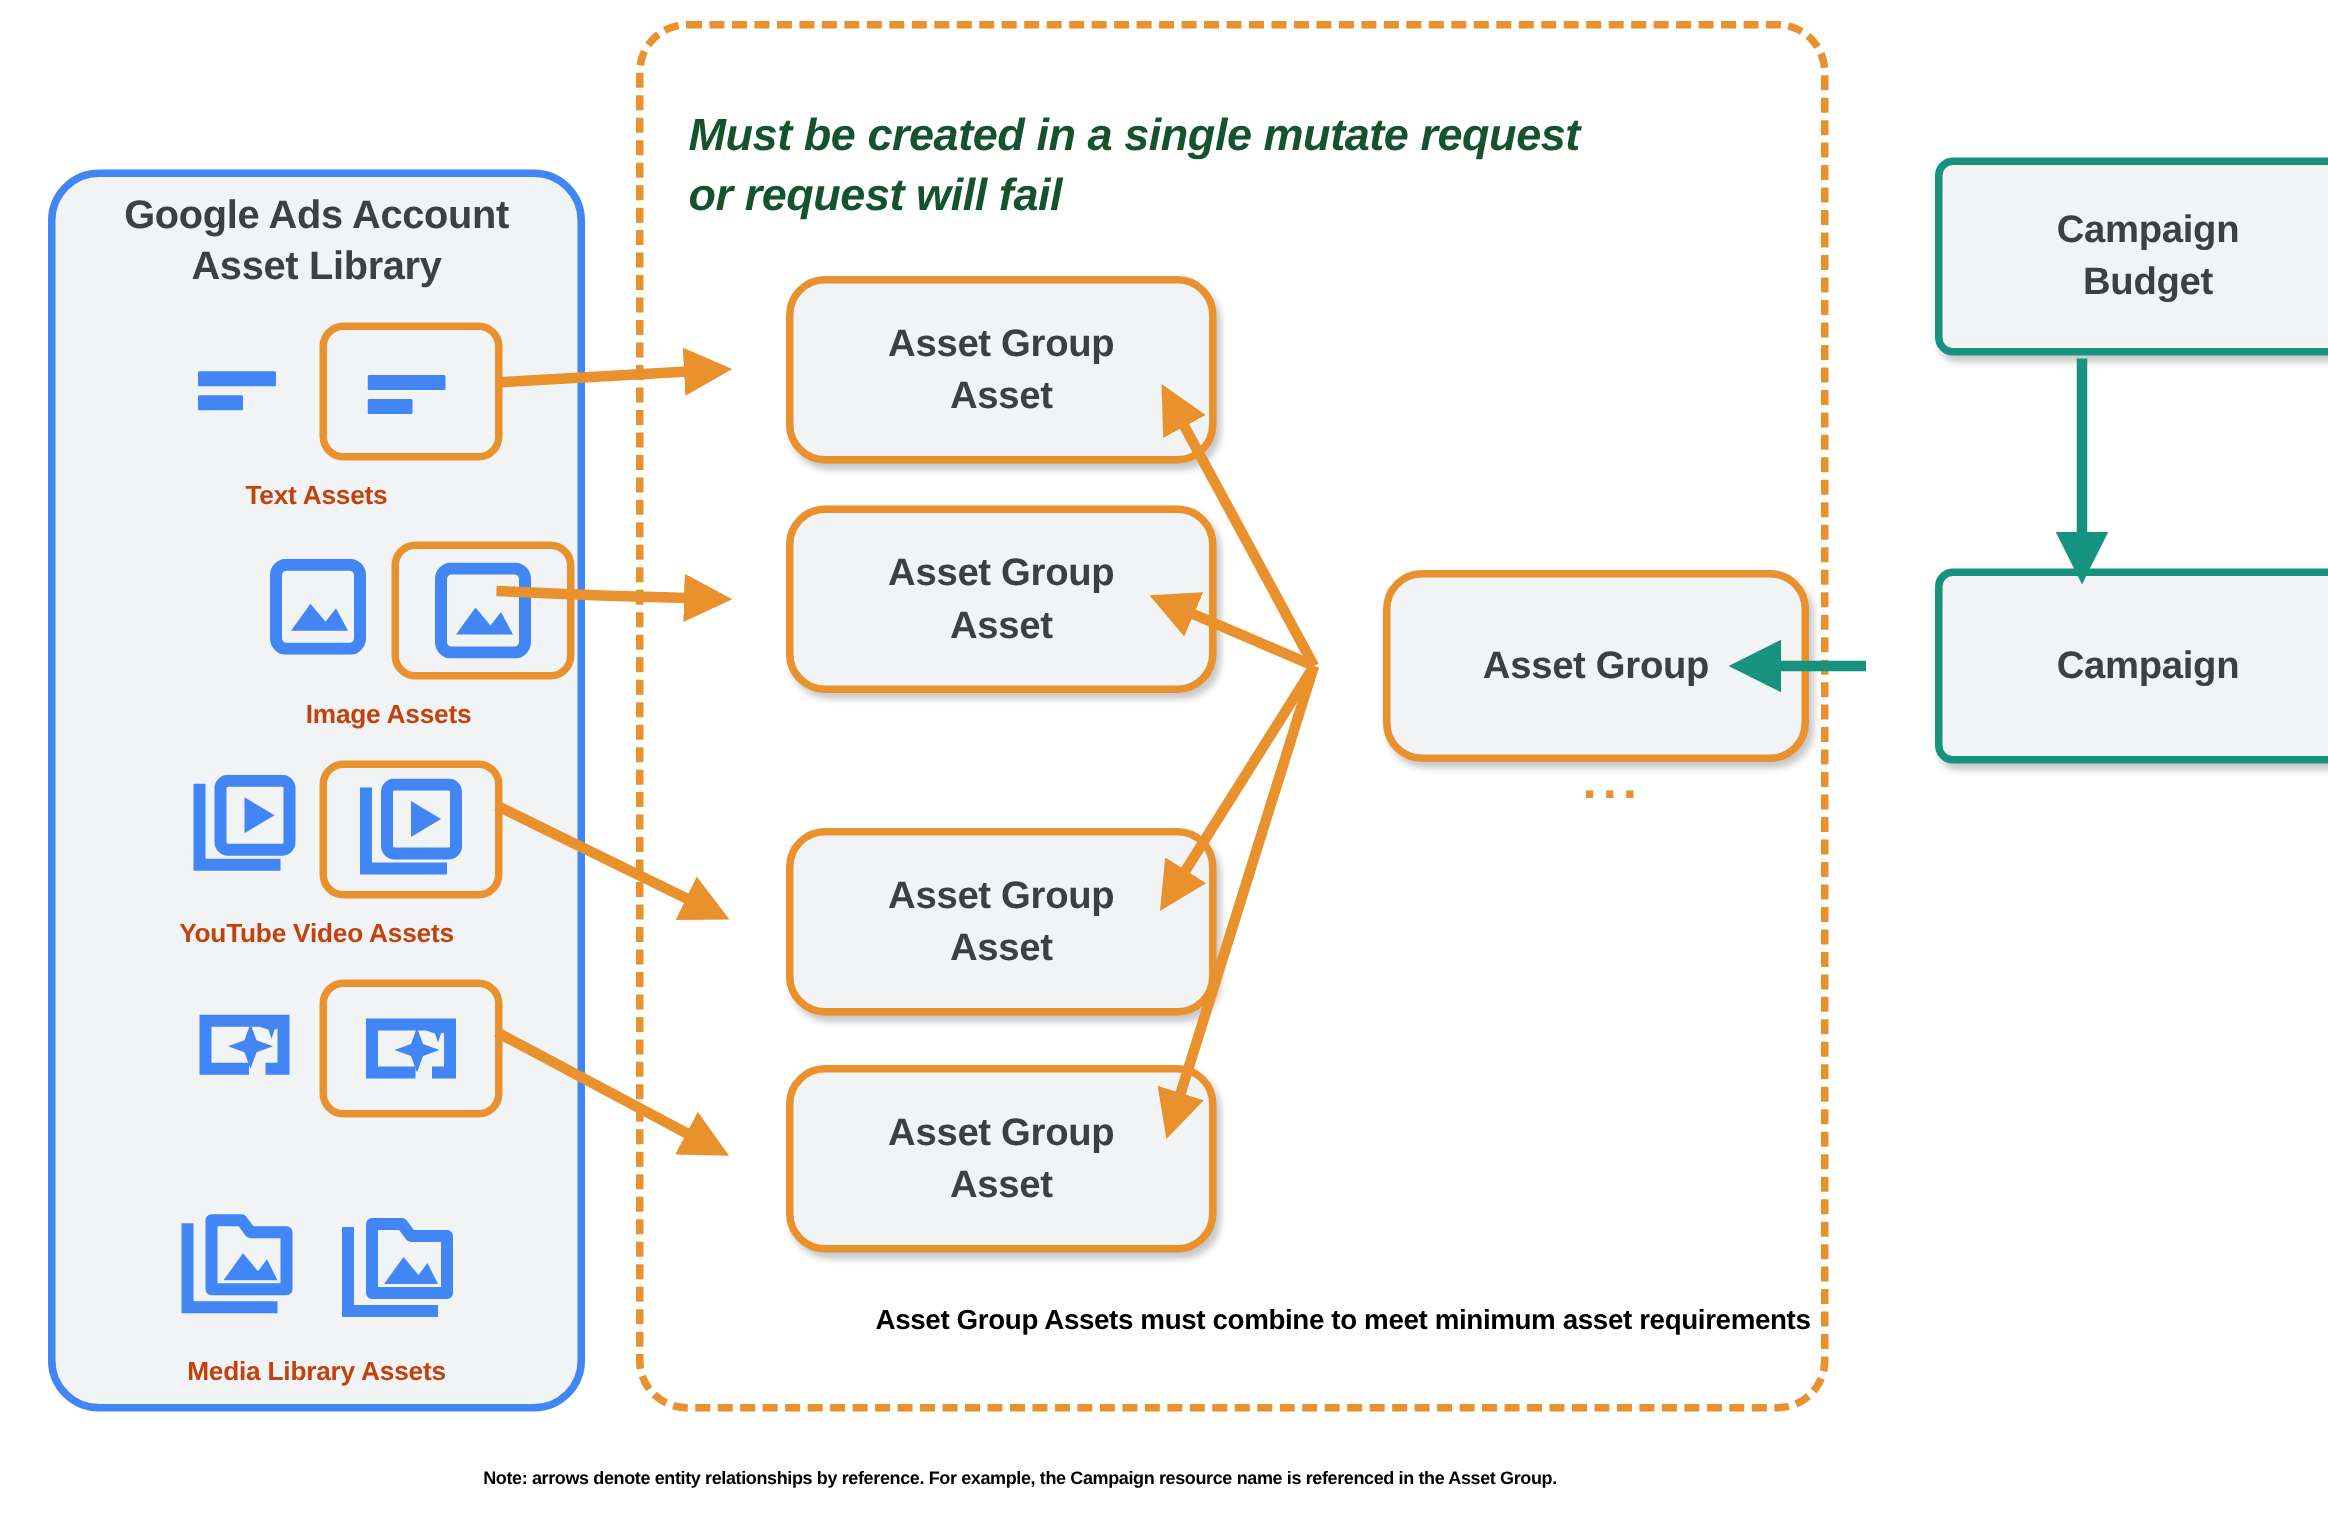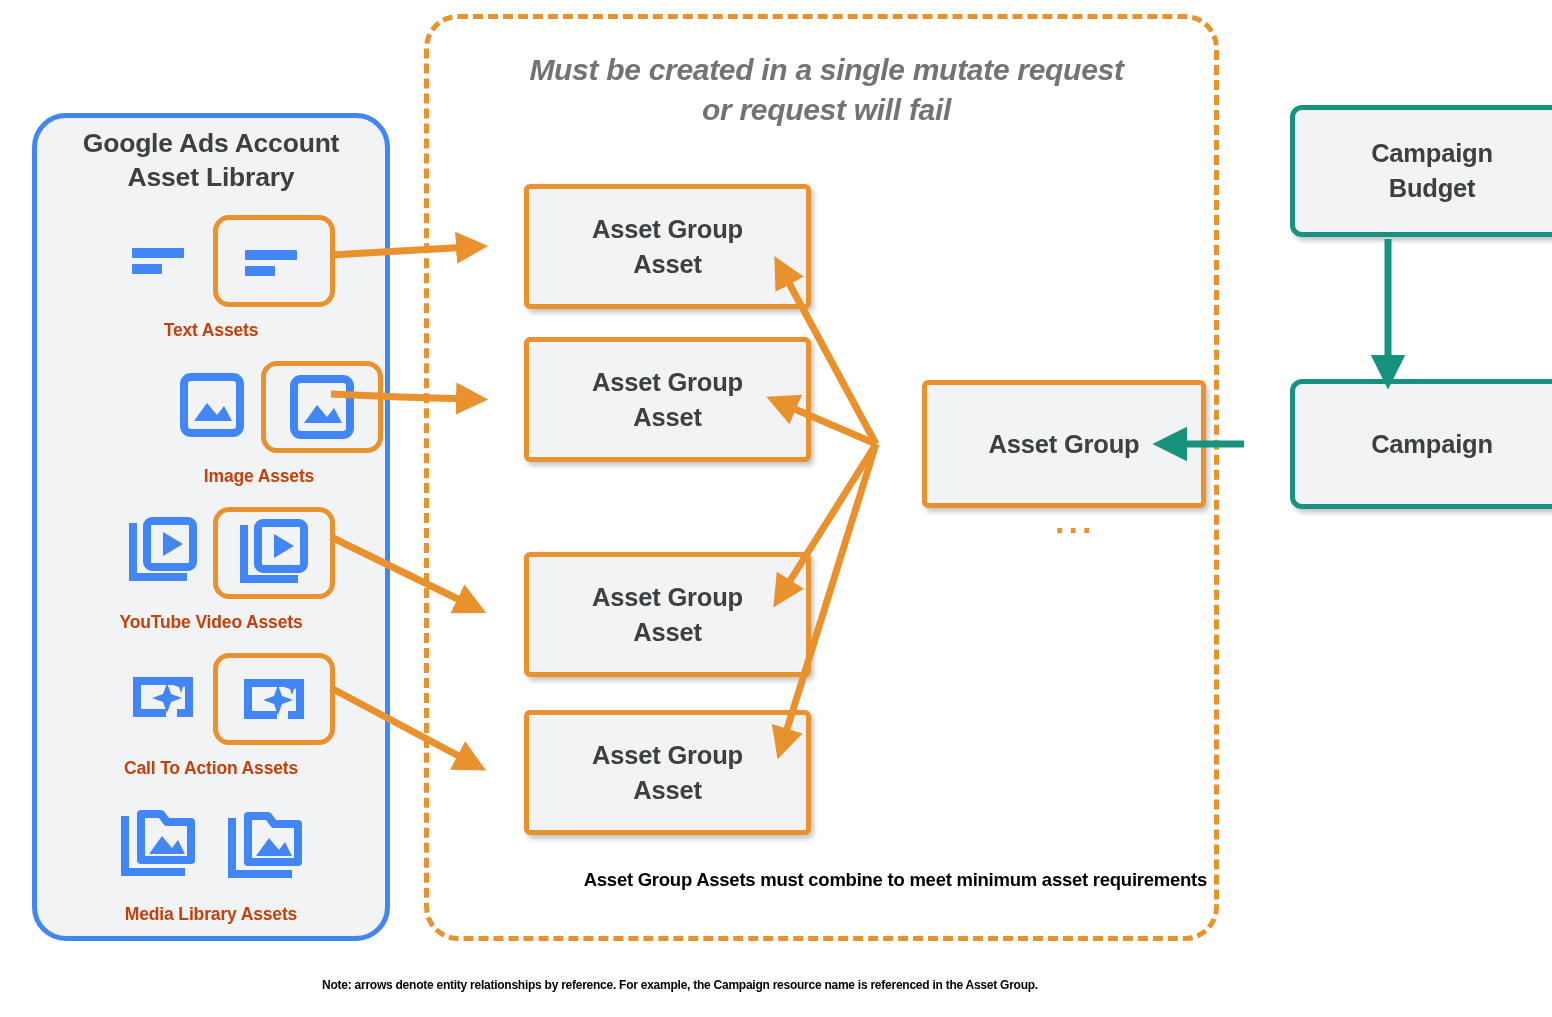--- a/index.html
+++ b/index.html
@@ -100,27 +100,27 @@
     width: 795px;
     height: 927px;
     border: 5px dashed #e8912d;
     border-radius: 34px;
     box-sizing: border-box;
     background: #ffffff;
   }
   #mutate-title {
     position: absolute;
     left: 30px;
-    top: 31px;
+    top: 52px;
     width: 735px;
-    text-align: center;
+    text-align: left;
     font-size: 30px;
     font-weight: bold;
     font-style: italic;
-    color: #737373;
+    color: #14532d;
     line-height: 1.33;
     letter-spacing: -0.3px;
   }
   #mutate-footnote {
     position: absolute;
     left: 18px;
     bottom: 45px;
     width: 760px;
     text-align: right;
     font-size: 18.5px;
@@ -148,21 +148,21 @@
     align-items: center;
     justify-content: center;
     text-align: center;
     color: #3c4043;
     font-weight: bold;
     box-shadow: 3px 4px 5px rgba(0,0,0,0.22);
     margin-left: 44px;
   }
   .node-orange {
     border: 5px solid #e8912d;
-    border-radius: 6px;
+    border-radius: 26px;
   }
   .node-teal {
     border: 5px solid #17927f;
     border-radius: 12px;
   }
   .aga {
     width: 287px;
     height: 125px;
     font-size: 25.5px;
     line-height: 1.36;
@@ -297,21 +297,20 @@
           </svg>
         </span>
         <span class="icon-boxed">
           <svg width="68" height="52" viewBox="0 0 68 52">
             <path d="M8 10 L8 42 L33 42 M60 10 L60 42 L52 42 M8 10 L60 10" fill="none" stroke="#4285f4" stroke-width="8" stroke-linecap="square"></path>
             <path d="M38 12 L42 23 L53 27 L42 31 L38 42 L34 31 L23 27 L34 23 Z" fill="#4285f4"></path>
             <path d="M52 6 L54 12 L60 14 L54 16 L52 22 L50 16 L44 14 L50 12 Z" fill="#4285f4"></path>
           </svg>
         </span>
       </div>
-      <div class="asset-label">Call To Action Assets</div>
     </div>
 
     <div class="asset-row" style="top:679px;">
       <div class="asset-icons">
         <span class="icon-plain" style="left:82px;">
           <svg width="80" height="74" viewBox="0 0 80 74">
             <path d="M6 14 L6 66 L62 66" fill="none" stroke="#4285f4" stroke-width="8" stroke-linecap="square"></path>
             <path d="M22 8 L42 8 L48 16 L72 16 L72 54 L22 54 Z" fill="none" stroke="#4285f4" stroke-width="8" stroke-linejoin="round"></path>
             <path d="M30 48 L43 30 L53 42 L59 34 L66 48 Z" fill="#4285f4"></path>
           </svg>

